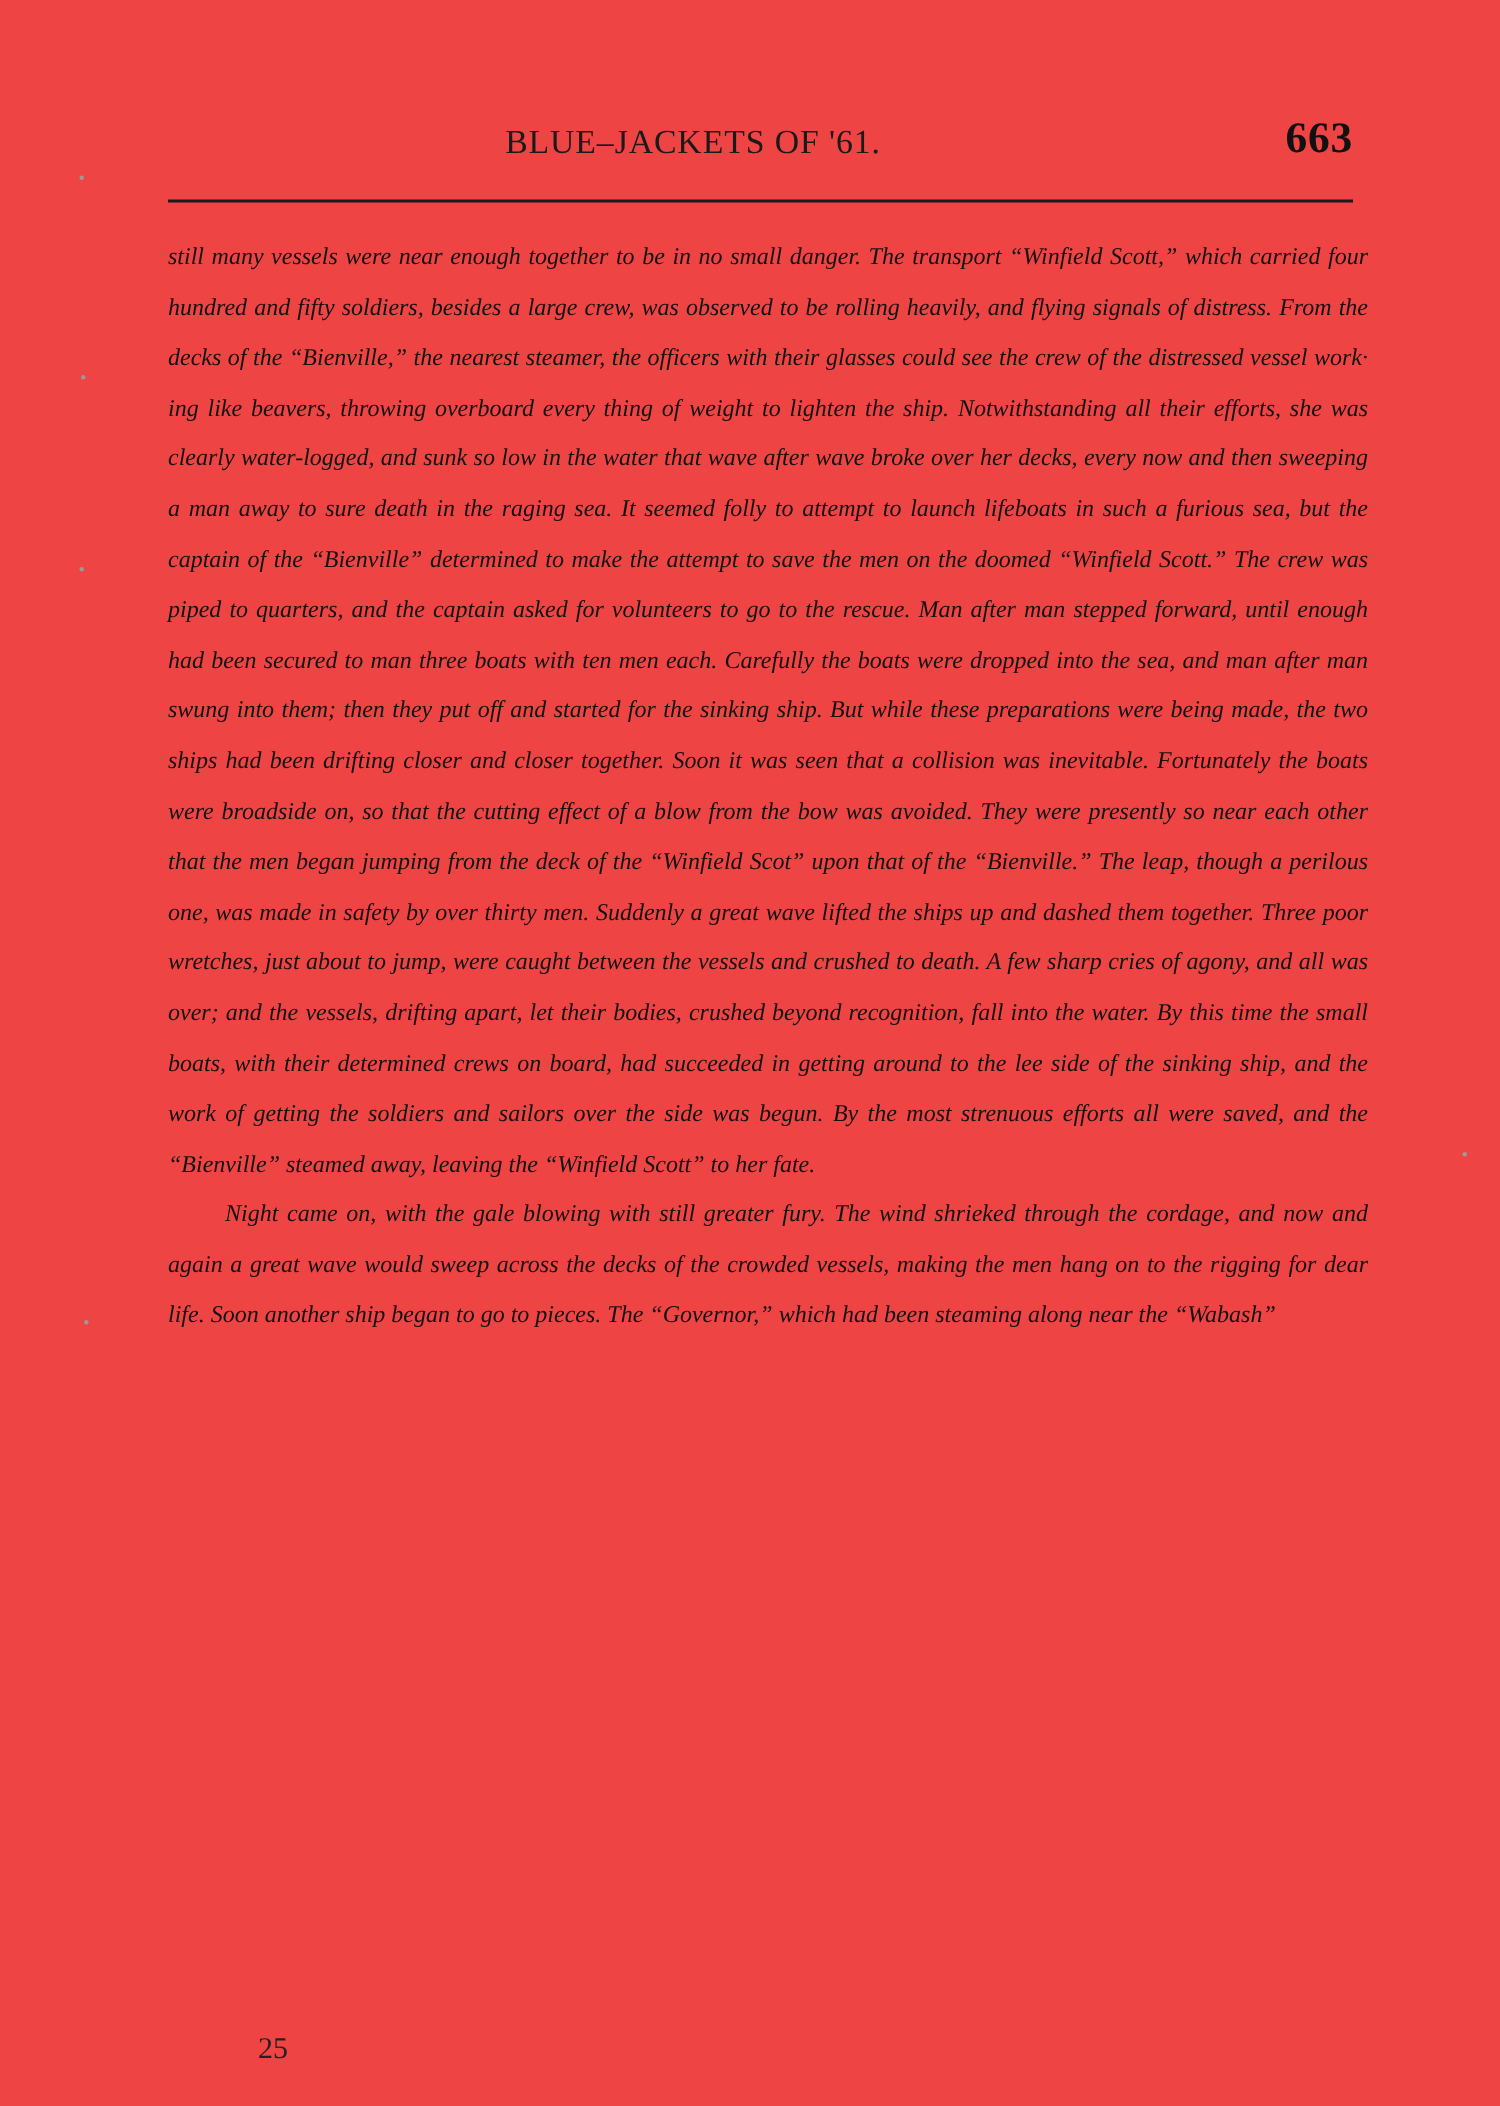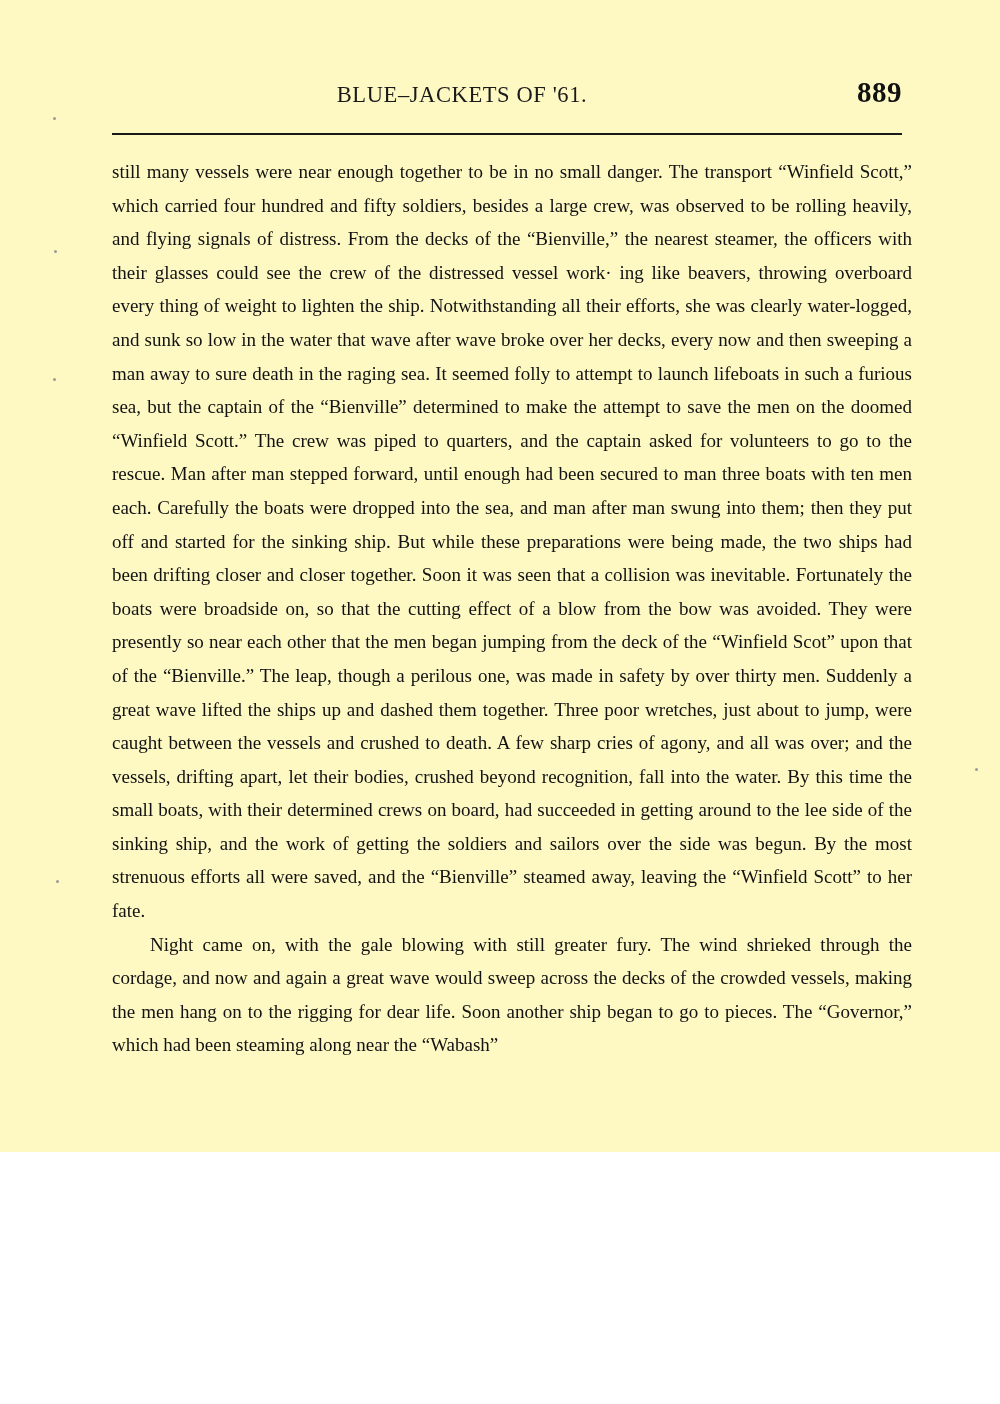--- a/index.html
+++ b/index.html
@@ -3,22 +3,22 @@
 <meta charset="utf-8">
 <style>
   html, body {
     margin: 0;
     padding: 0;
     background: #ffffff;
   }
   .page {
     position: relative;
     width: 1000px;
-    height: 1152px;
-    background: #fef9c3;
+    height: 1404px;
+    background: #ef4444;
     font-family: "Liberation Serif", serif;
     color: #111111;
     box-sizing: border-box;
     overflow: hidden;
   }
   .header {
     position: absolute;
     top: 82px;
     left: 112px;
     width: 790px;
@@ -49,23 +49,24 @@
     left: 112px;
     width: 790px;
     height: 2px;
     background: #1a1a1a;
   }
   .body-text {
     position: absolute;
     top: 155px;
     left: 112px;
     width: 800px;
-    font-size: 19px;
+    font-size: 16px;
     line-height: 33.6px;
     color: #121212;
+    font-style: italic;
   }
   .body-text p {
     margin: 0;
     text-align: justify;
     text-justify: inter-word;
   }
   .body-text p.indent {
     text-indent: 38px;
   }
   .signature {
@@ -88,21 +89,21 @@
   .s4 { left: 56px;  top: 880px; width: 3px; height: 3px; }
   .s5 { left: 975px; top: 768px; width: 3px; height: 3px; }
 </style>
 </head>
 <body>
 
 <div class="page">
 
   <div class="header">
     <div class="running-title">BLUE–JACKETS OF '61.</div>
-    <div class="page-number">889</div>
+    <div class="page-number">663</div>
   </div>
 
   <div class="rule"></div>
 
   <div class="body-text">
     <p>still many vessels were near enough together to be in no small danger. The transport “Winfield Scott,” which carried four hundred and fifty soldiers, besides a large crew, was observed to be rolling heavily, and flying signals of distress. From the decks of the “Bienville,” the nearest steamer, the officers with their glasses could see the crew of the distressed vessel work· ing like beavers, throwing overboard every thing of weight to lighten the ship. Notwithstanding all their efforts, she was clearly water-logged, and sunk so low in the water that wave after wave broke over her decks, every now and then sweeping a man away to sure death in the raging sea. It seemed folly to attempt to launch lifeboats in such a furious sea, but the captain of the “Bienville” determined to make the attempt to save the men on the doomed “Winfield Scott.” The crew was piped to quarters, and the captain asked for volunteers to go to the rescue. Man after man stepped forward, until enough had been secured to man three boats with ten men each. Carefully the boats were dropped into the sea, and man after man swung into them; then they put off and started for the sinking ship. But while these preparations were being made, the two ships had been drifting closer and closer together. Soon it was seen that a collision was inevitable. Fortunately the boats were broadside on, so that the cutting effect of a blow from the bow was avoided. They were presently so near each other that the men began jumping from the deck of the “Winfield Scot” upon that of the “Bienville.” The leap, though a perilous one, was made in safety by over thirty men. Suddenly a great wave lifted the ships up and dashed them together. Three poor wretches, just about to jump, were caught between the vessels and crushed to death. A few sharp cries of agony, and all was over; and the vessels, drifting apart, let their bodies, crushed beyond recognition, fall into the water. By this time the small boats, with their determined crews on board, had succeeded in getting around to the lee side of the sinking ship, and the work of getting the soldiers and sailors over the side was begun. By the most strenuous efforts all were saved, and the “Bienville” steamed away, leaving the “Winfield Scott” to her fate.</p>
     <p class="indent">Night came on, with the gale blowing with still greater fury. The wind shrieked through the cordage, and now and again a great wave would sweep across the decks of the crowded vessels, making the men hang on to the rigging for dear life. Soon another ship began to go to pieces. The “Governor,” which had been steaming along near the “Wabash”</p>
   </div>
 
   <div class="signature">25</div>

